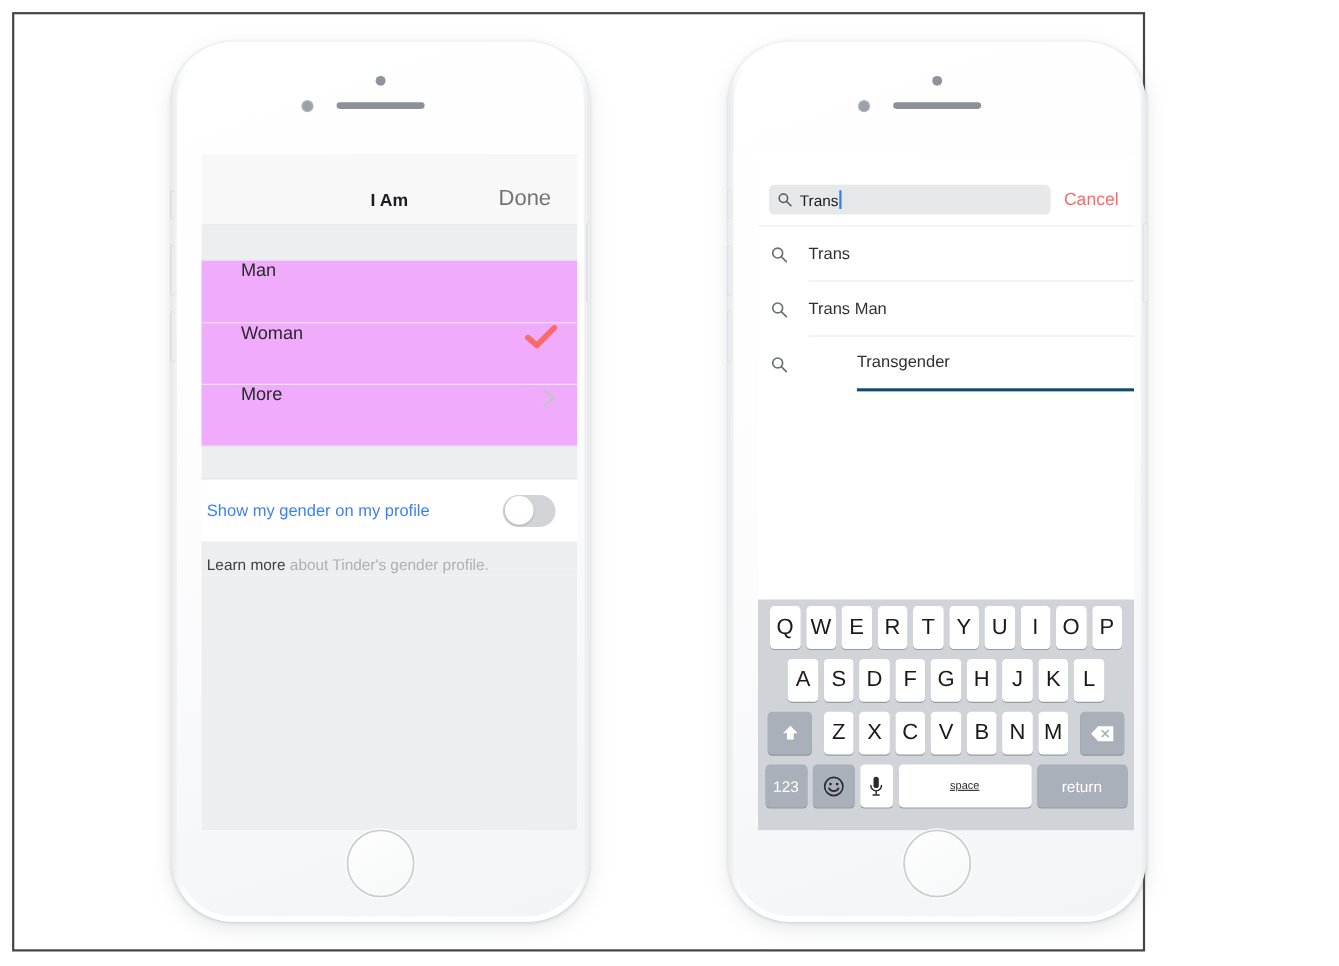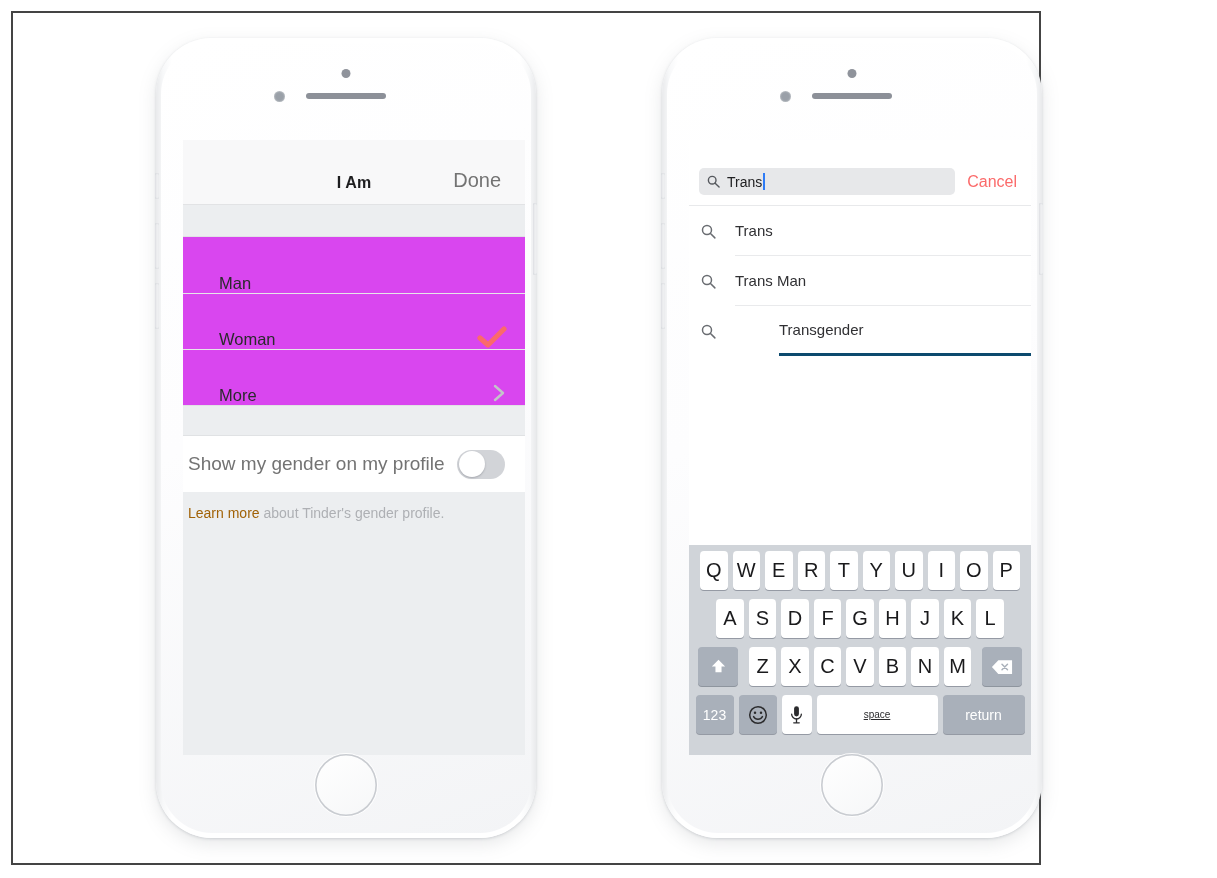--- a/index.html
+++ b/index.html
@@ -143,23 +143,23 @@
   .gap-band {
     height: 31px;
     background: #eceef0;
     border-bottom: 1px solid #e0e2e4;
   }
   .list-group { background: #ffffff; }
   .row {
     position: relative;
     height: 56px;
     display: flex;
-    align-items: flex-end;
+    align-items: flex-start;
     padding: 0 18px 0 36px;
-    background: #d946ef;
+    background: #f0abfc;
     box-sizing: border-box;
     cursor: pointer;
   }
   .row + .row { border-top: 1px solid #e6e7e9; }
   .row-label {
     font-size: 16.5px;
     color: #2a2a2c;
   }
   .row-right {
     margin-left: auto;
@@ -178,22 +178,22 @@
   .toggle-row {
     position: relative;
     height: 56px;
     display: flex;
     align-items: center;
     padding: 0 20px 0 5px;
     background: #ffffff;
     box-sizing: border-box;
   }
   .toggle-label {
-    font-size: 19px;
-    color: #737373;
+    font-size: 15px;
+    color: #3b82f6;
   }
   .switch {
     margin-left: auto;
     width: 48px; height: 29px;
     border-radius: 15px;
     background: #d2d4d8;
     position: relative;
     cursor: pointer;
   }
   .switch .knob {
@@ -205,21 +205,21 @@
     box-shadow: 0 1px 2px rgba(110,115,125,0.45);
   }
   .footnote {
     background: #eceef0;
     padding: 12px 6px 0 5px;
     font-size: 14px;
     color: #aeb0b4;
     line-height: 1.35;
   }
   .footnote .lm {
-    color: #a16207;
+    color: #404040;
     cursor: pointer;
   }
   .fill-grey {
     background: #eceef0;
     flex: 1;
   }
   .screen.left-screen {
     display: flex;
     flex-direction: column;
   }

